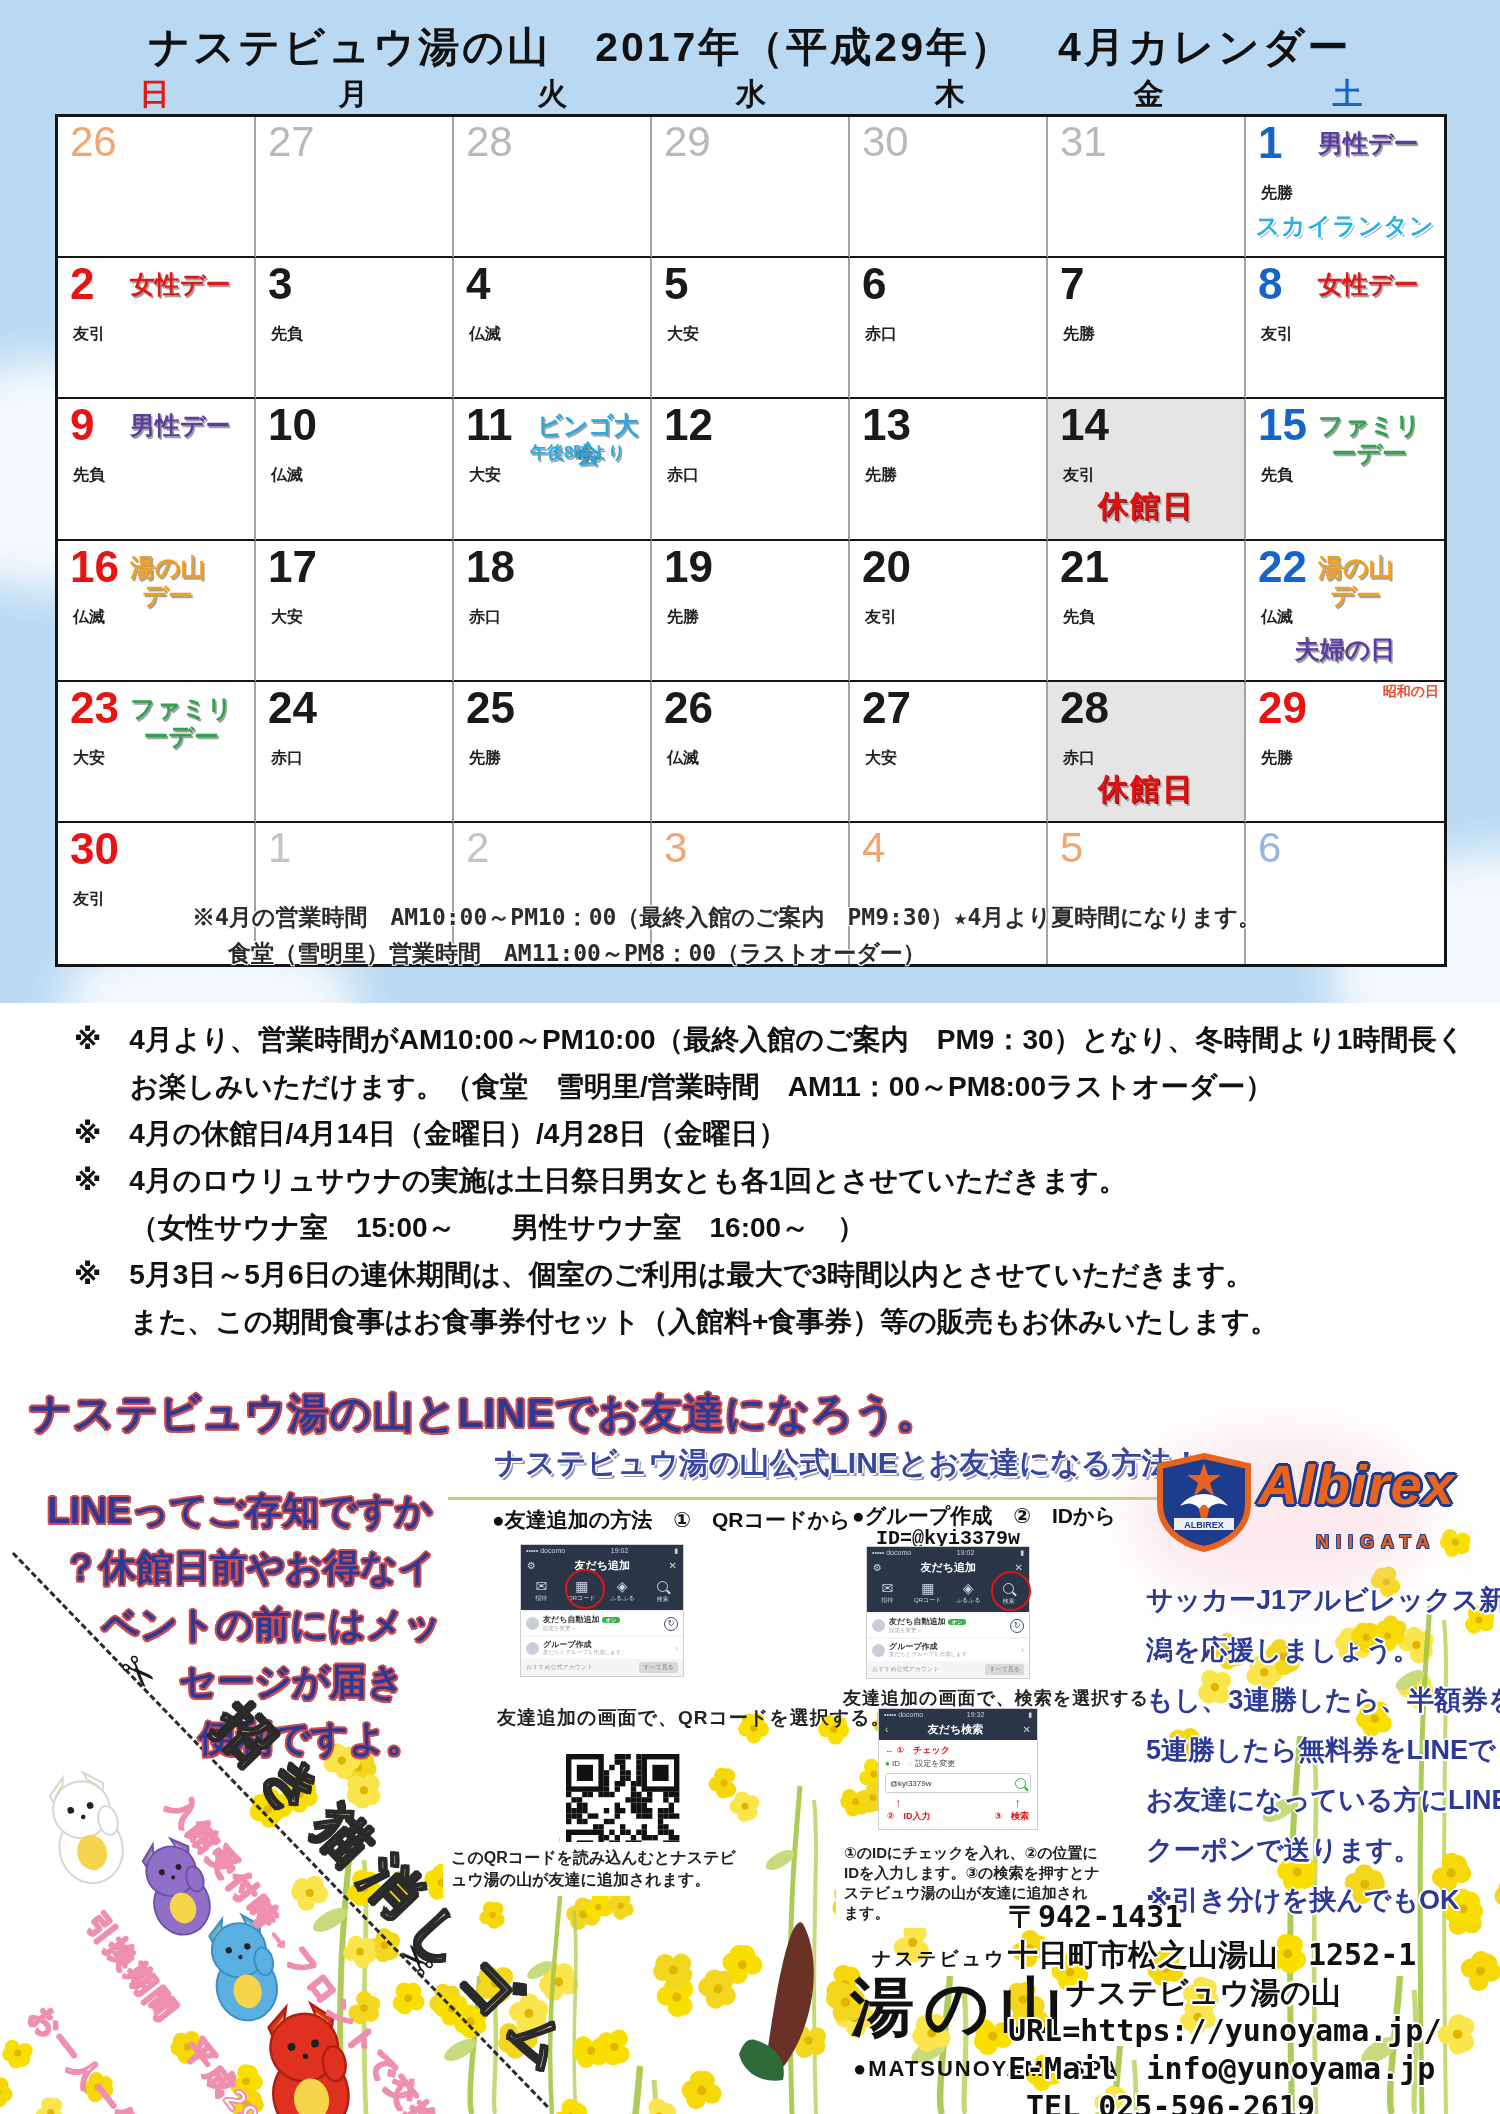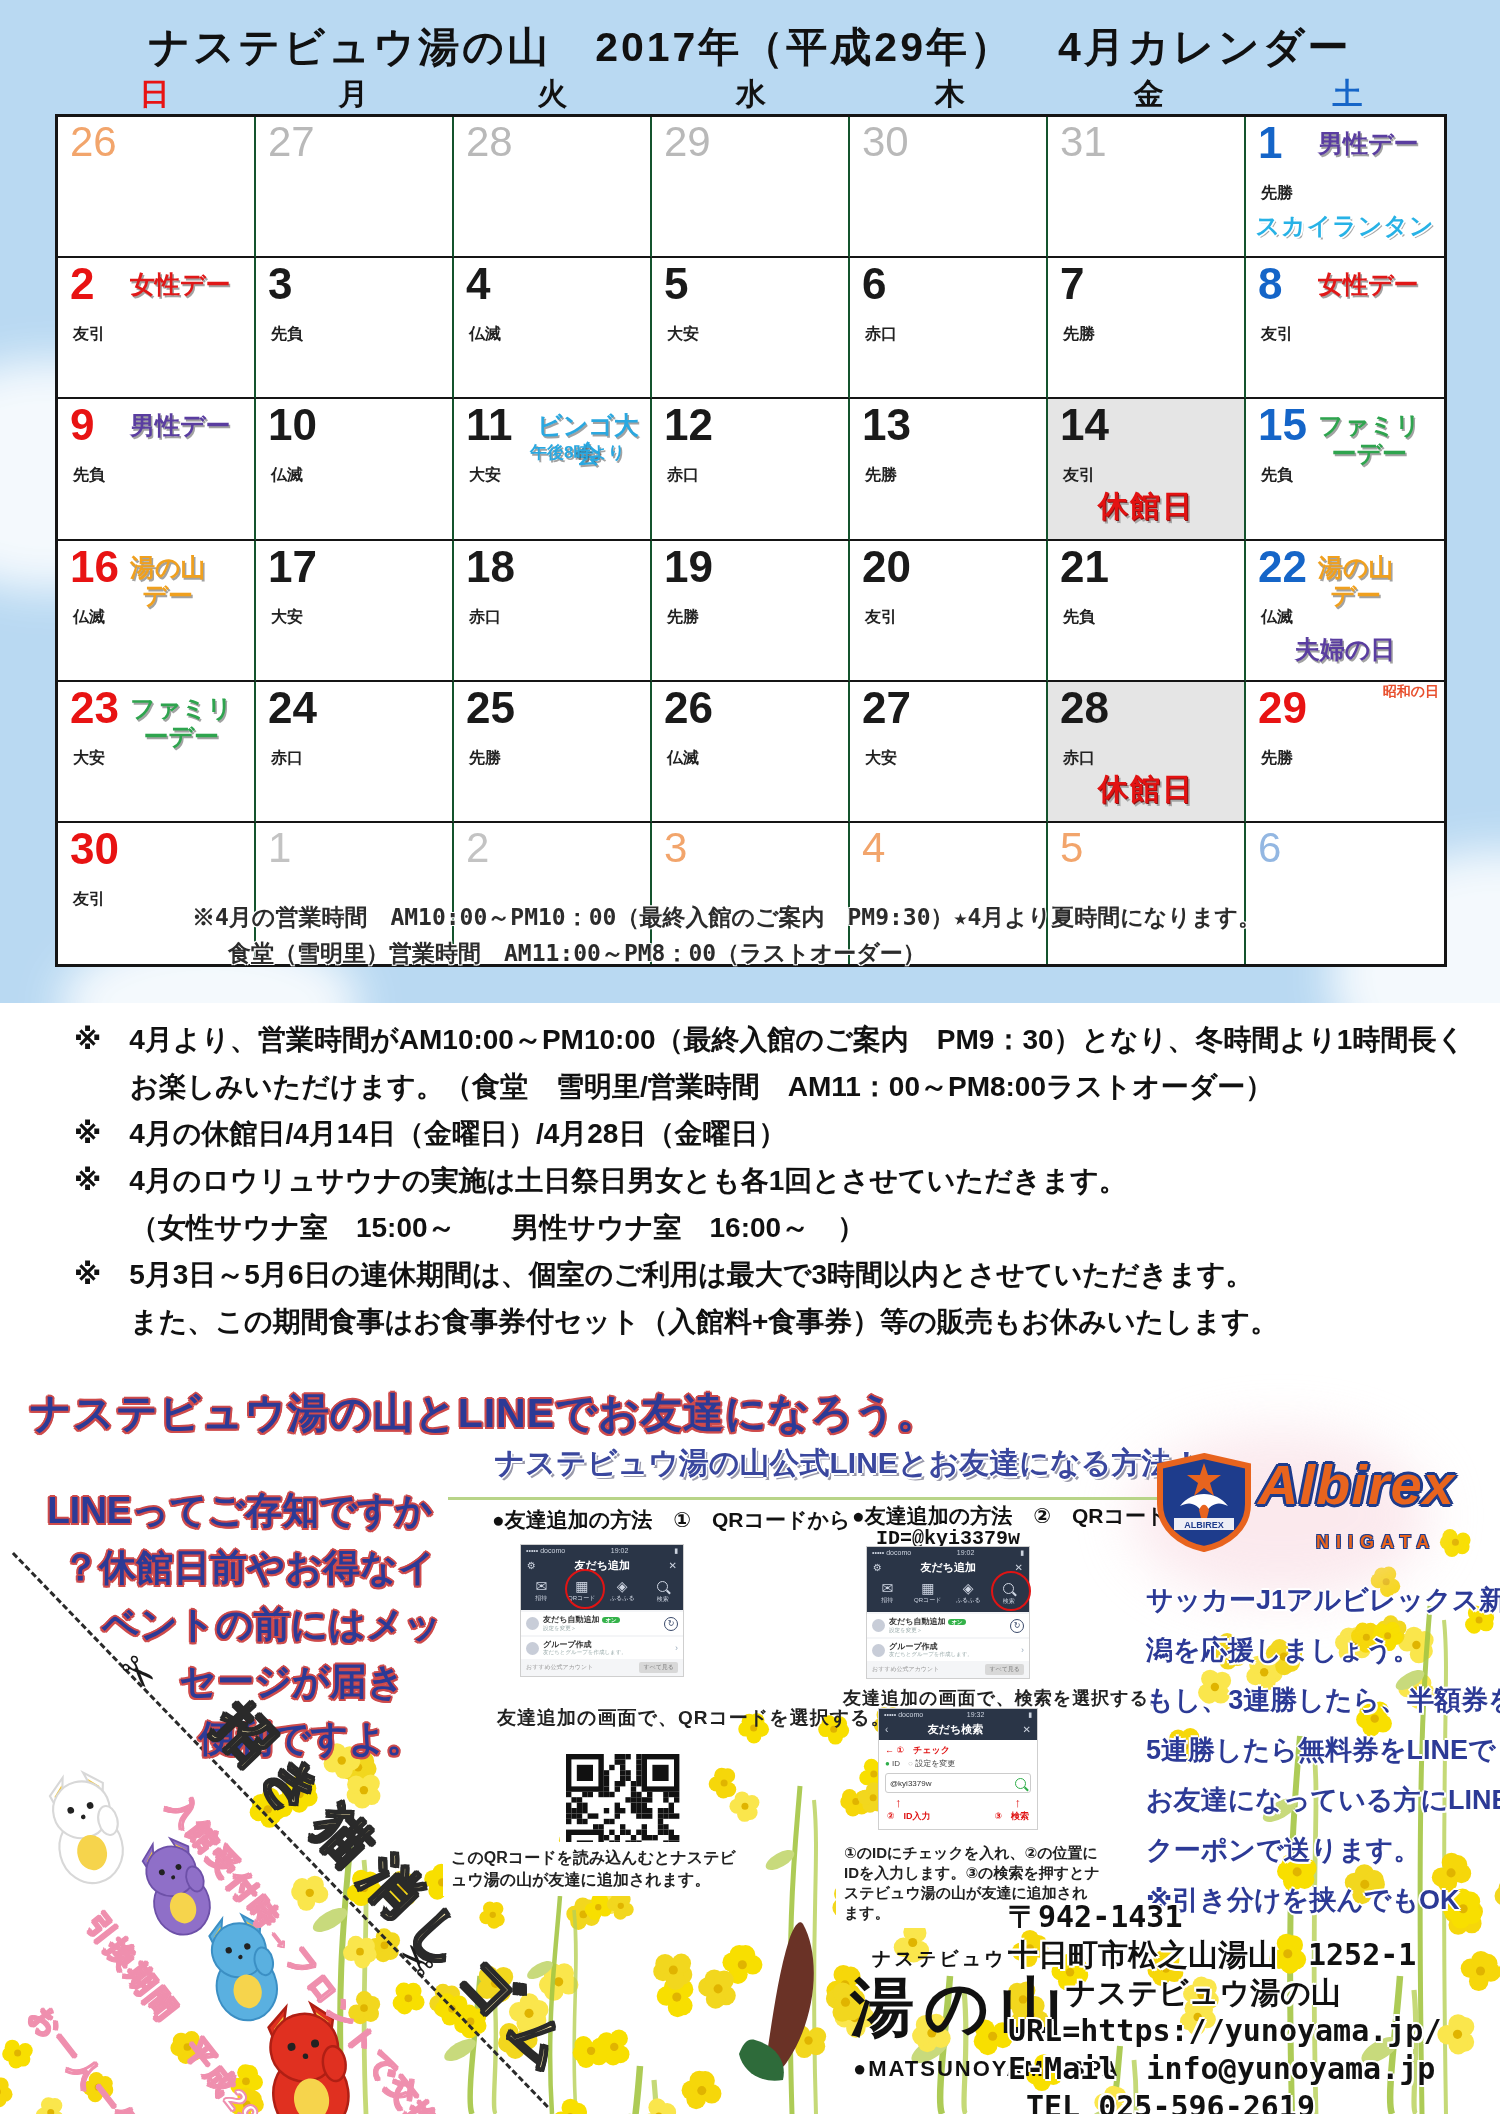--- a/index.html
+++ b/index.html
@@ -10,21 +10,21 @@
   .cloud{position:absolute;background:#fff;border-radius:50%;filter:blur(22px);opacity:.85;z-index:0;}
   
   .title{position:absolute;left:0;top:20px;width:100%;text-align:center;font-size:41px;font-weight:900;
          letter-spacing:3px;z-index:3;}
   .weekrow{position:absolute;left:55px;top:74px;width:1392px;display:flex;z-index:3;}
   .weekcell{flex:1;text-align:center;font-size:30px;font-weight:900;}
   
   .cal{position:absolute;left:55px;top:114px;width:1392px;height:853px;background:#fff;
        border:3px solid #151515;display:grid;grid-template-columns:repeat(7,1fr);
        grid-template-rows:repeat(6,1fr);z-index:2;box-sizing:border-box;}
-  .cell{position:relative;border-right:2px solid #14532d;border-bottom:2px solid #151515;}
+  .cell{position:relative;border-right:2px solid #a3a3a3;border-bottom:2px solid #151515;}
   .cell:nth-child(7n){border-right:none;}
   .cell.r6{border-bottom:none;}
   .cell.closed{background:#e5e5e5;}
   .daynum{position:absolute;left:12px;top:4px;font-size:44px;font-weight:900;line-height:1;}
   .daynum.light{font-weight:400;font-size:42px;}
   .rokuyo{position:absolute;left:15px;top:66px;font-size:16px;font-weight:600;color:#222;}
   .bdg{position:absolute;font-weight:900;white-space:pre-line;line-height:1.12;
        text-shadow:1.5px 1.5px 0 rgba(70,70,70,.5);}
   .bdg-side{left:72px;top:12px;font-size:25px;text-align:center;}
   .bdg-side2{left:76px;top:44px;font-size:17px;}
@@ -1220,21 +1220,21 @@
       <rect x="16.8" y="16.8" width="16.2" height="16.2" fill="#111"></rect>
       <rect x="81.60000000000001" y="6" width="37.8" height="37.8" fill="#111"></rect>
       <rect x="87.00000000000001" y="11.4" width="27" height="27" fill="#fff"></rect>
       <rect x="92.4" y="16.8" width="16.2" height="16.2" fill="#111"></rect>
       <rect x="6" y="81.60000000000001" width="37.8" height="37.8" fill="#111"></rect>
       <rect x="11.4" y="87.00000000000001" width="27" height="27" fill="#fff"></rect>
       <rect x="16.8" y="92.4" width="16.2" height="16.2" fill="#111"></rect>
     </svg>
   <div class="capbox" style="left:443px;top:1842px;width:300px;">このQRコードを読み込んむとナステビュウ湯の山が友達に追加されます。</div>
 
-  <div class="m-label m2-label">●友達追加の方法　②　QRコード</div>
+  <div class="m-label m2-label">●グループ作成　②　IDから</div>
   <div class="m2-id">ID=@kyi3379w</div>
   <div class="cap" style="left:843px;top:1686px;font-size:18px;">友達追加の画面で、検索を選択する。</div>
   <div class="capbox" style="left:836px;top:1838px;width:258px;font-size:15px;line-height:20px;">①のIDにチェックを入れ、②の位置にIDを入力します。③の検索を押すとナステビュウ湯の山が友達に追加されます。</div>
 
   <div class="alb-blob"></div>
   <svg class="alb-crest" width="104" height="100">
       <path d="M52 4 L96 14 V52 C96 76 76 92 52 97 C28 92 8 76 8 52 V14 Z" fill="#1e3c8c" stroke="#e8641e" stroke-width="6"></path>
   <polygon points="52,11 56,23 69,23 58,31 62,44 52,36 42,44 46,31 35,23 48,23" fill="#e8641e"></polygon>
   <path d="M28 54 C40 38 64 38 76 54 C66 49 60 51 52 62 C44 51 38 49 28 54 Z" fill="#fff"></path>
   <path d="M47 58 C50 51 54 51 57 58 L52 78 Z" fill="#e8641e"></path>

